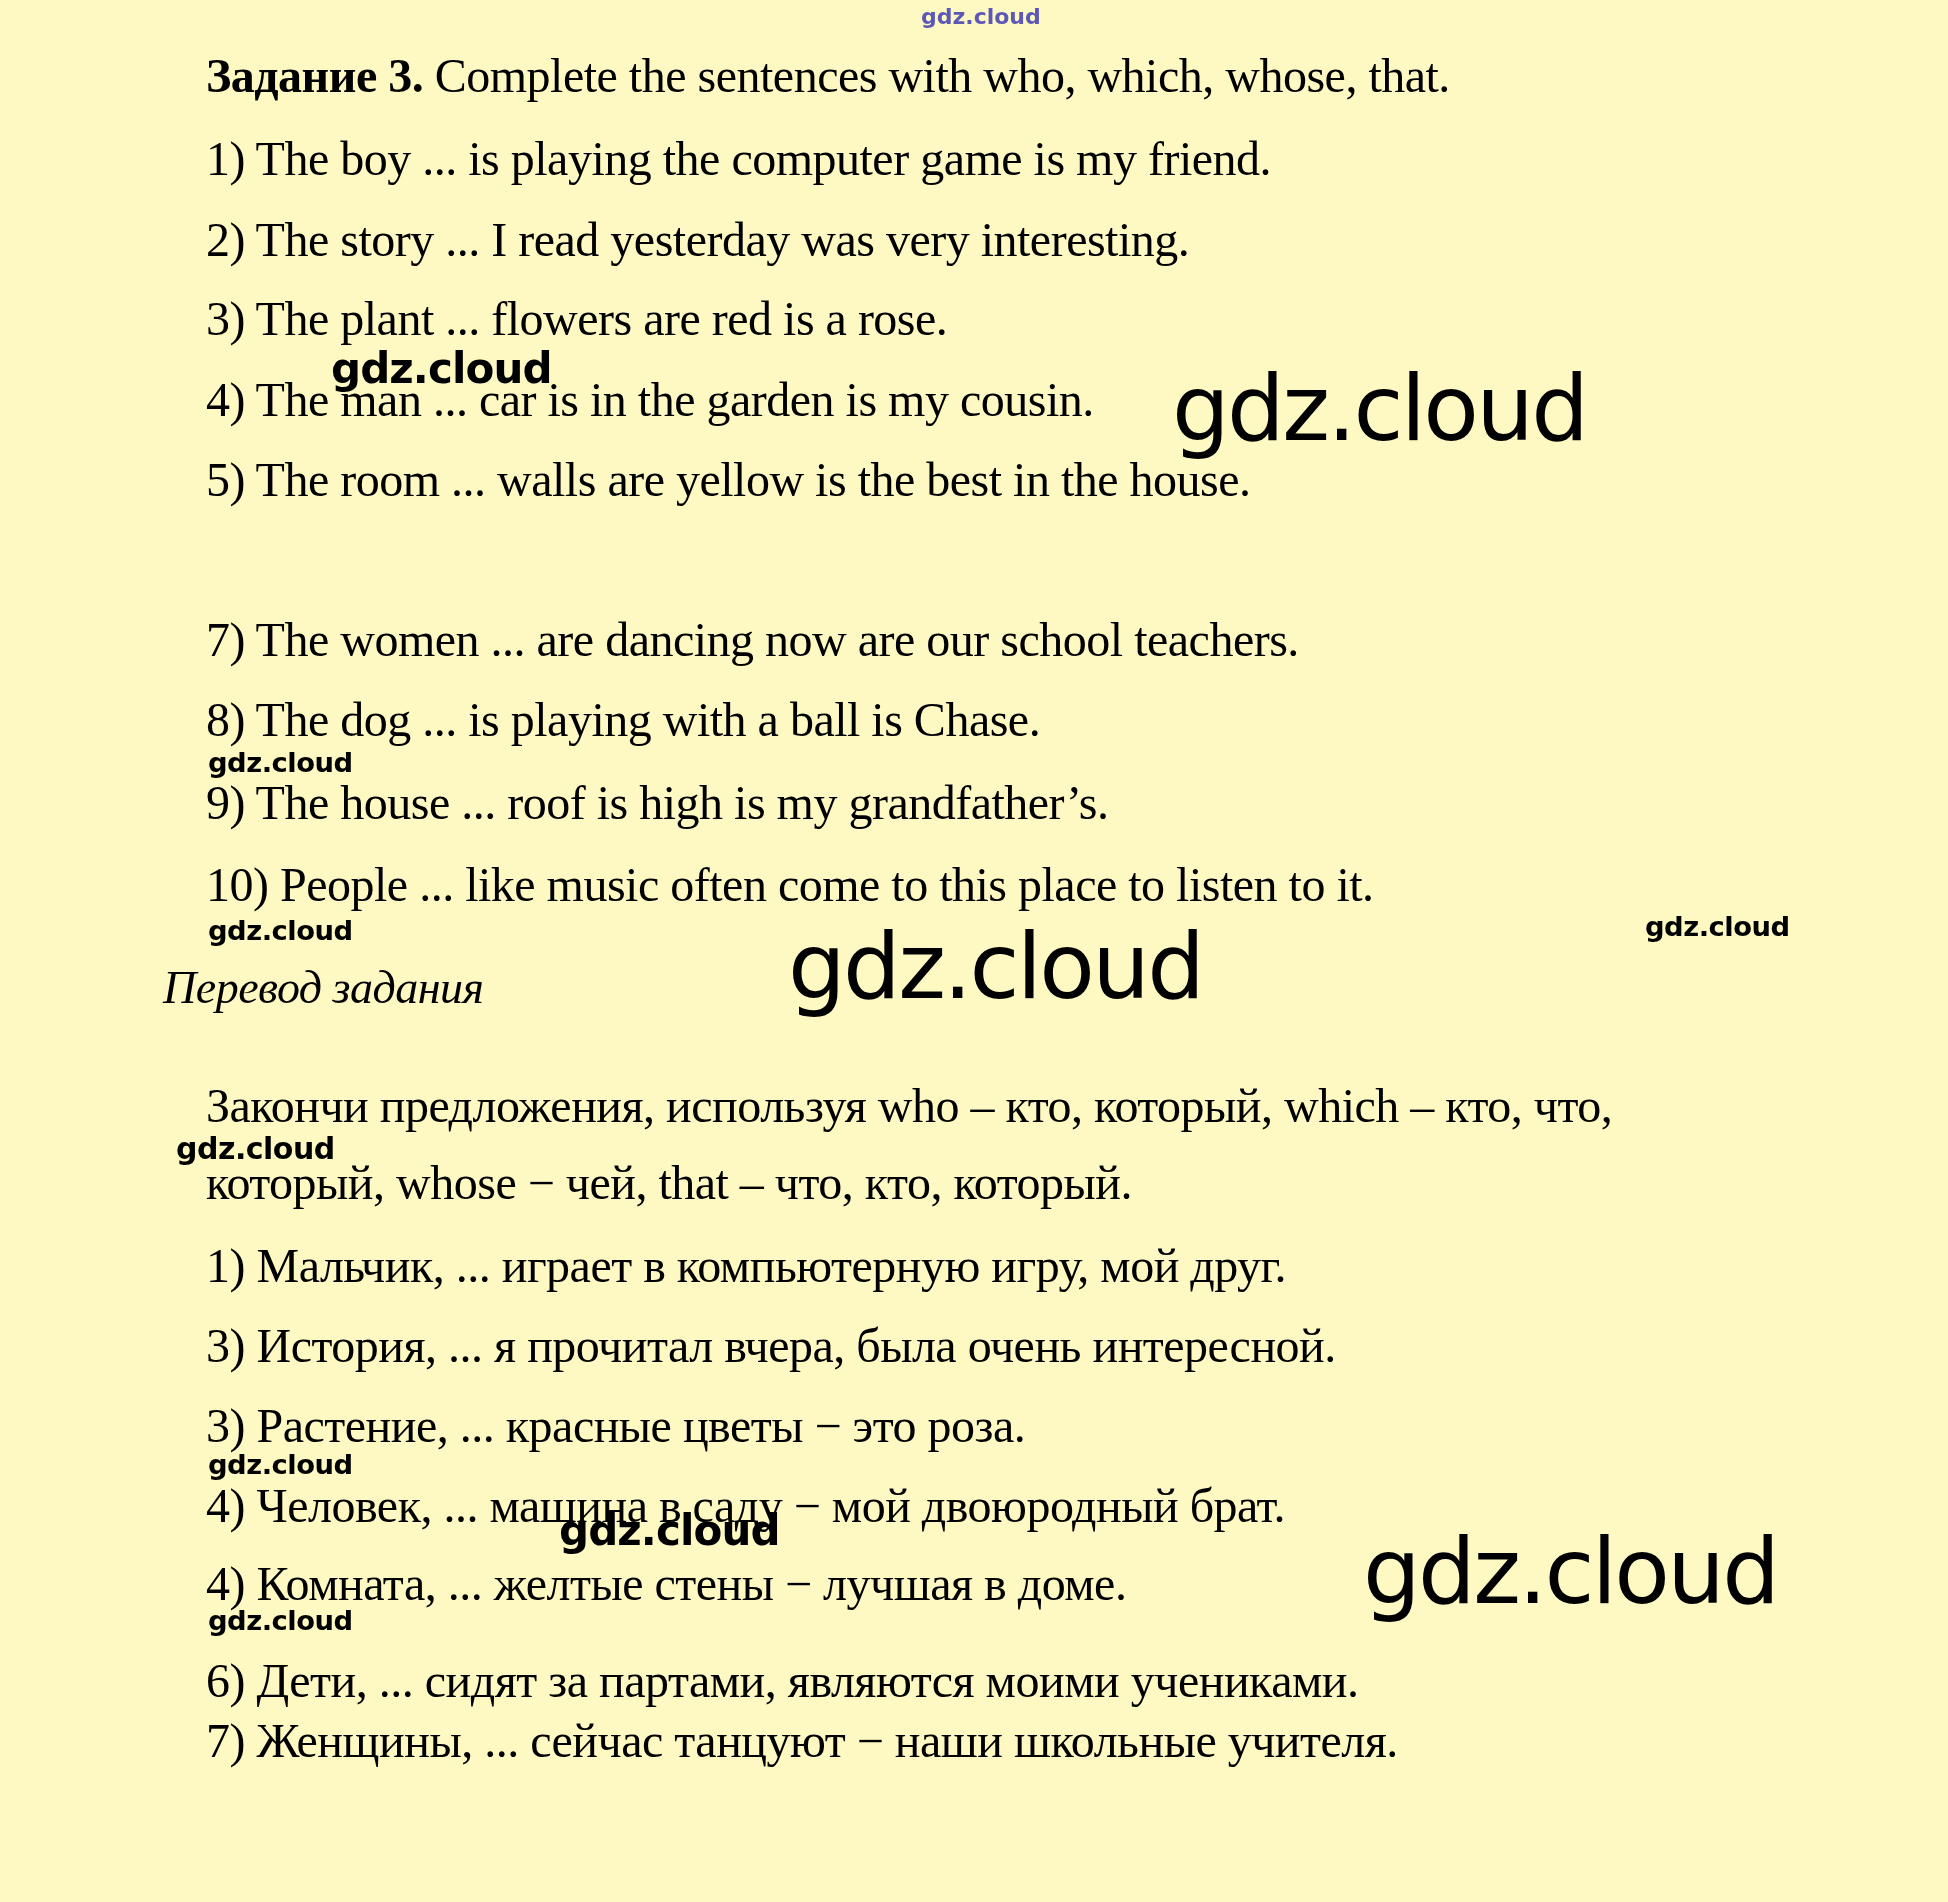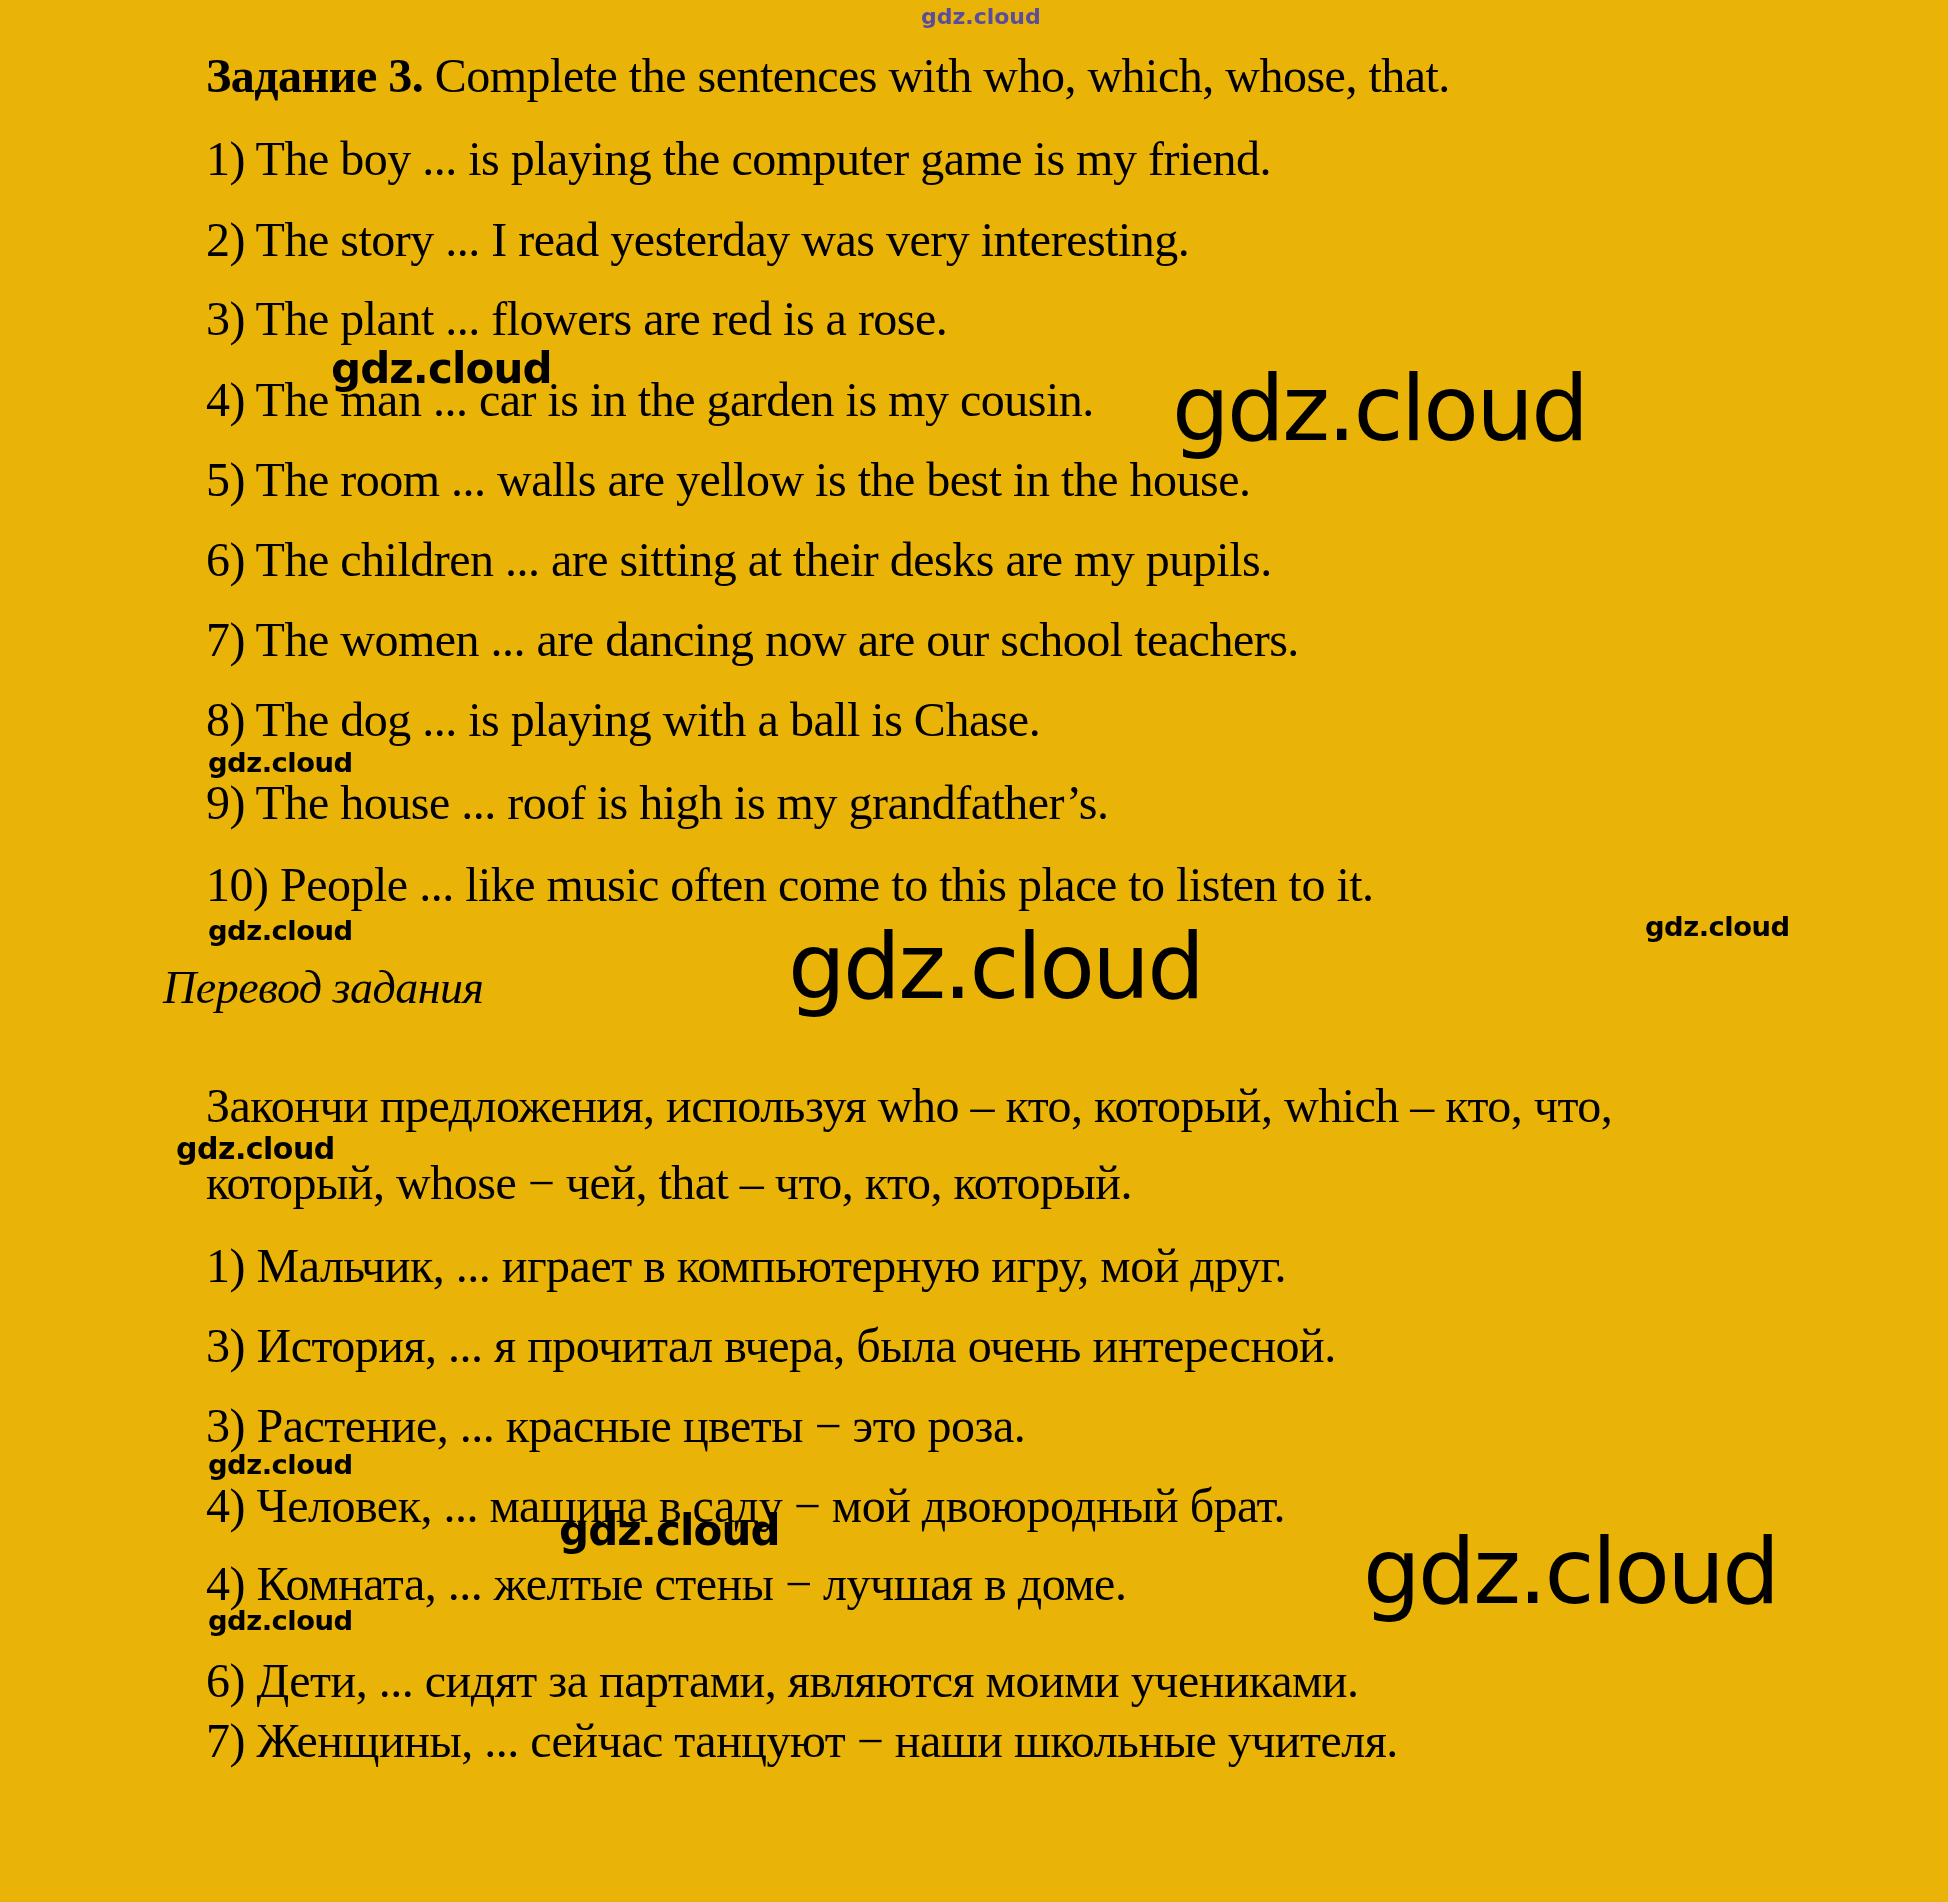--- a/index.html
+++ b/index.html
@@ -1,20 +1,20 @@
 <!DOCTYPE html>
 <html style="font-size:14.6px"><head>
 <meta charset="utf-8">
 <style>
   html, body { margin: 0; padding: 0; background: #ffffff; }
   #page {
     position: relative;
     width: 1948px;
     height: 1902px;
-    background: #eab308;
+    background: #fef9c3;
     overflow: hidden;
     font-family: "Liberation Serif", "DejaVu Serif", serif;
     color: #000000;
   }
   .line {
     position: absolute;
     left: 164px;
     white-space: nowrap;
     font-size: 48px;
     line-height: 1.1;
@@ -77,21 +77,20 @@
   <div class="line" style="top:50px">
     <span class="heading-label">Задание 3.</span>
     <span>Complete the sentences with who, which, whose, that.</span>
   </div>
 
   <div class="line" style="top:133px">1) The boy ... is playing the computer game is my friend.</div>
   <div class="line" style="top:214px">2) The story ... I read yesterday was very interesting.</div>
   <div class="line" style="top:293px">3) The plant ... flowers are red is a rose.</div>
   <div class="line" style="top:374px">4) The man ... car is in the garden is my cousin.</div>
   <div class="line" style="top:454px">5) The room ... walls are yellow is the best in the house.</div>
-  <div class="line" style="top:534px">6) The children ... are sitting at their desks are my pupils.</div>
   <div class="line" style="top:614px">7) The women ... are dancing now are our school teachers.</div>
   <div class="line" style="top:694px">8) The dog ... is playing with a ball is Chase.</div>
   <div class="line" style="top:777px">9) The house ... roof is high is my grandfather’s.</div>
   <div class="line" style="top:859px">10) People ... like music often come to this place to listen to it.</div>
 
   <div class="italic-heading" style="top:961px">Перевод задания</div>
 
   <div class="line" style="top:1080px">Закончи предложения, используя who – кто, который, which – кто, что,</div>
   <div class="line" style="top:1157px">который, whose − чей, that – что, кто, который.</div>
 

